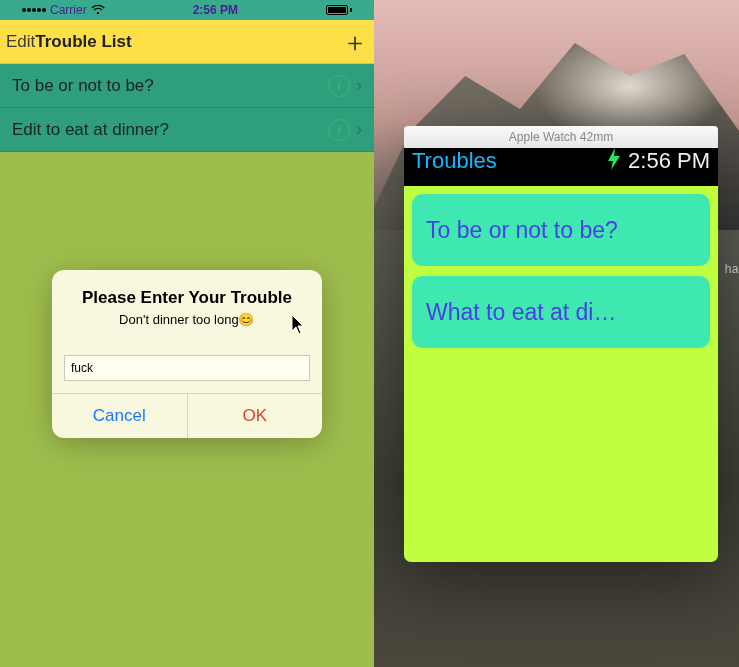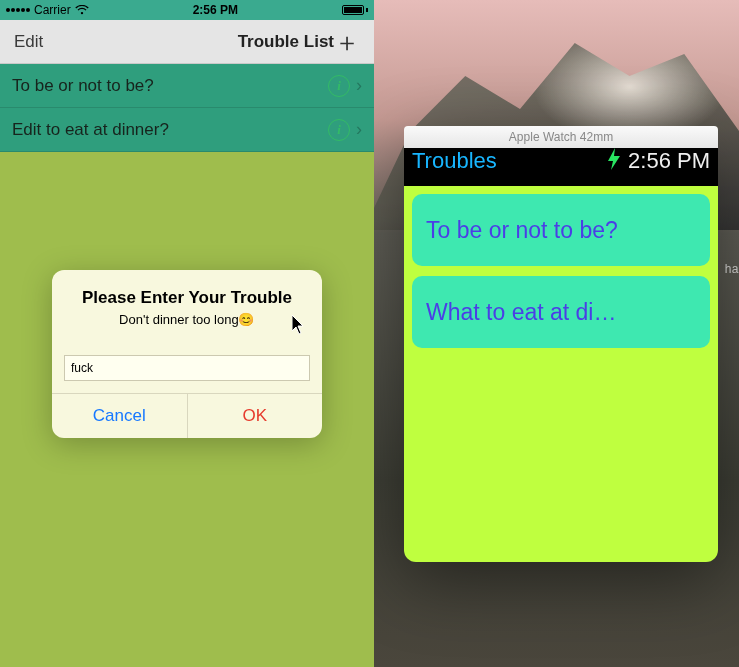--- a/index.html
+++ b/index.html
@@ -6,37 +6,37 @@
   body { width: 739px; height: 667px; position: relative; overflow: hidden; }
 
   
   .iphone {
     position: absolute; left: 0; top: 0; width: 374px; height: 667px;
     background: #9fbd4d;
   }
   .status-bar {
     height: 20px; width: 100%; background: #3aaa8f;
     display: flex; align-items: center; justify-content: space-between;
-    padding: 0 6px; font-size: 12px; color: #000000;
+    padding: 0 22px; font-size: 12px; color: #4c1d95;
   }
   .status-left { display: flex; align-items: center; gap: 4px; }
   .status-dots { display: flex; gap: 1px; }
   .status-dots span { width: 4px; height: 4px; border-radius: 50%; background: #000; }
   .status-time { font-weight: 600; font-size: 12px; }
   .status-battery { display: flex; align-items: center; gap: 2px; }
   .battery-body { width: 22px; height: 10px; border: 1px solid #000; border-radius: 2px; position: relative; }
   .battery-fill { position: absolute; left: 1px; top: 1px; bottom: 1px; right: 1px; background: #000; }
   .battery-tip { width: 2px; height: 4px; background: #000; }
 
   .nav-bar {
-    height: 44px; background: #e5e5e5;
+    height: 44px; background: #fde047;
     display: flex; align-items: center; justify-content: space-between;
-    padding: 0 14px; border-bottom: 1px solid rgba(0,0,0,.12);
-  }
-  .nav-title { font-size: 17px; font-weight: 600; color: #222; flex: 1; text-align: right; }
+    padding: 0 6px; border-bottom: 1px solid rgba(0,0,0,.12);
+  }
+  .nav-title { font-size: 17px; font-weight: 600; color: #222; flex: 1; text-align: left; }
   .nav-edit { font-size: 17px; color: #3a3a3a; }
   .nav-plus { font-size: 26px; color: #333; line-height: 1; font-weight: 300; }
 
   .row {
     height: 44px; background: #2f9e7d;
     display: flex; align-items: center; padding: 0 12px;
     border-bottom: 1px solid rgba(0,0,0,.12);
     color: #17241d; font-size: 17px;
     justify-content: space-between;
   }
@@ -92,21 +92,21 @@
       radial-gradient(120px 70px at 70% 35%, #e8e4da 0%, rgba(232,228,218,0) 80%),
       linear-gradient(160deg, #7a766b 0%, #5a594f 60%, #333 100%);
     clip-path: polygon(0% 90%, 10% 55%, 25% 30%, 40% 45%, 55% 15%, 70% 30%, 85% 20%, 100% 55%, 100% 100%, 0% 100%);
     opacity: .9;
   }
   .edge-label { position:absolute; right:0; top:262px; font-size:12px; color:#fff; opacity:.75; letter-spacing:.5px; }
 
   
   .watch-window {
     position: absolute; left: 30px; top: 126px;
-    width: 314px; height: 436px; background: #bfff3f; border-radius: 12px;
+    width: 314px; height: 436px; background: #bfff3f; border-radius: 7px;
     box-shadow: 0 18px 70px rgba(0,0,0,.45);
   }
   .watch-title {
     height: 22px; display: flex; align-items: center; justify-content: center;
     color: #888; font-size: 12px;
     background: linear-gradient(#fafafa, #e6e6e6);
     border-top-left-radius: 4px; border-top-right-radius: 4px;
   }
   .watch-statusbar {
     height: 38px; background: #000; display: flex; 

